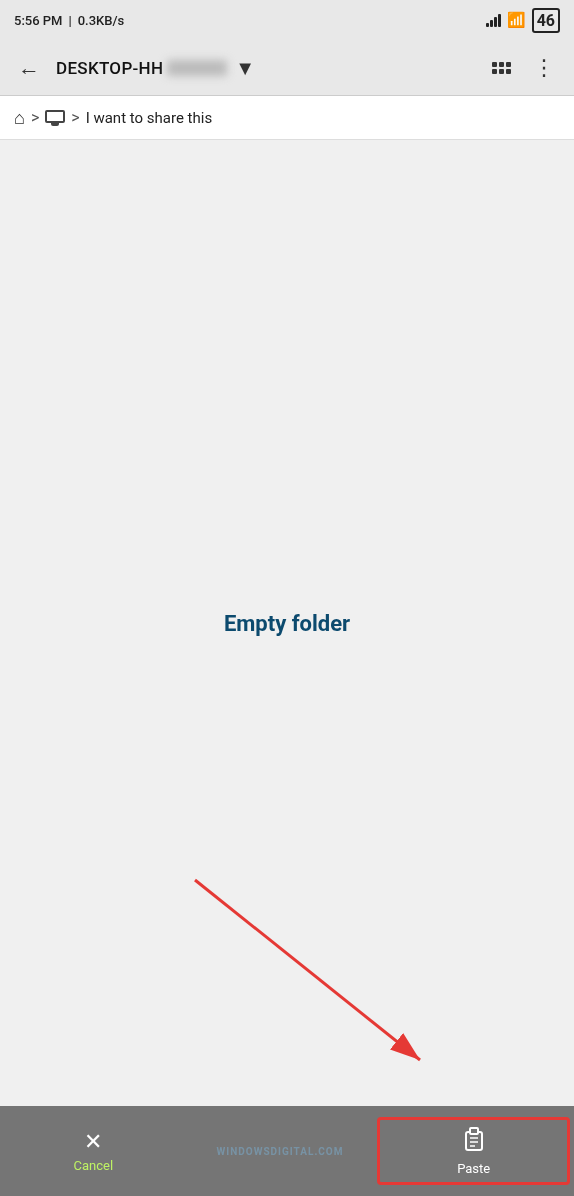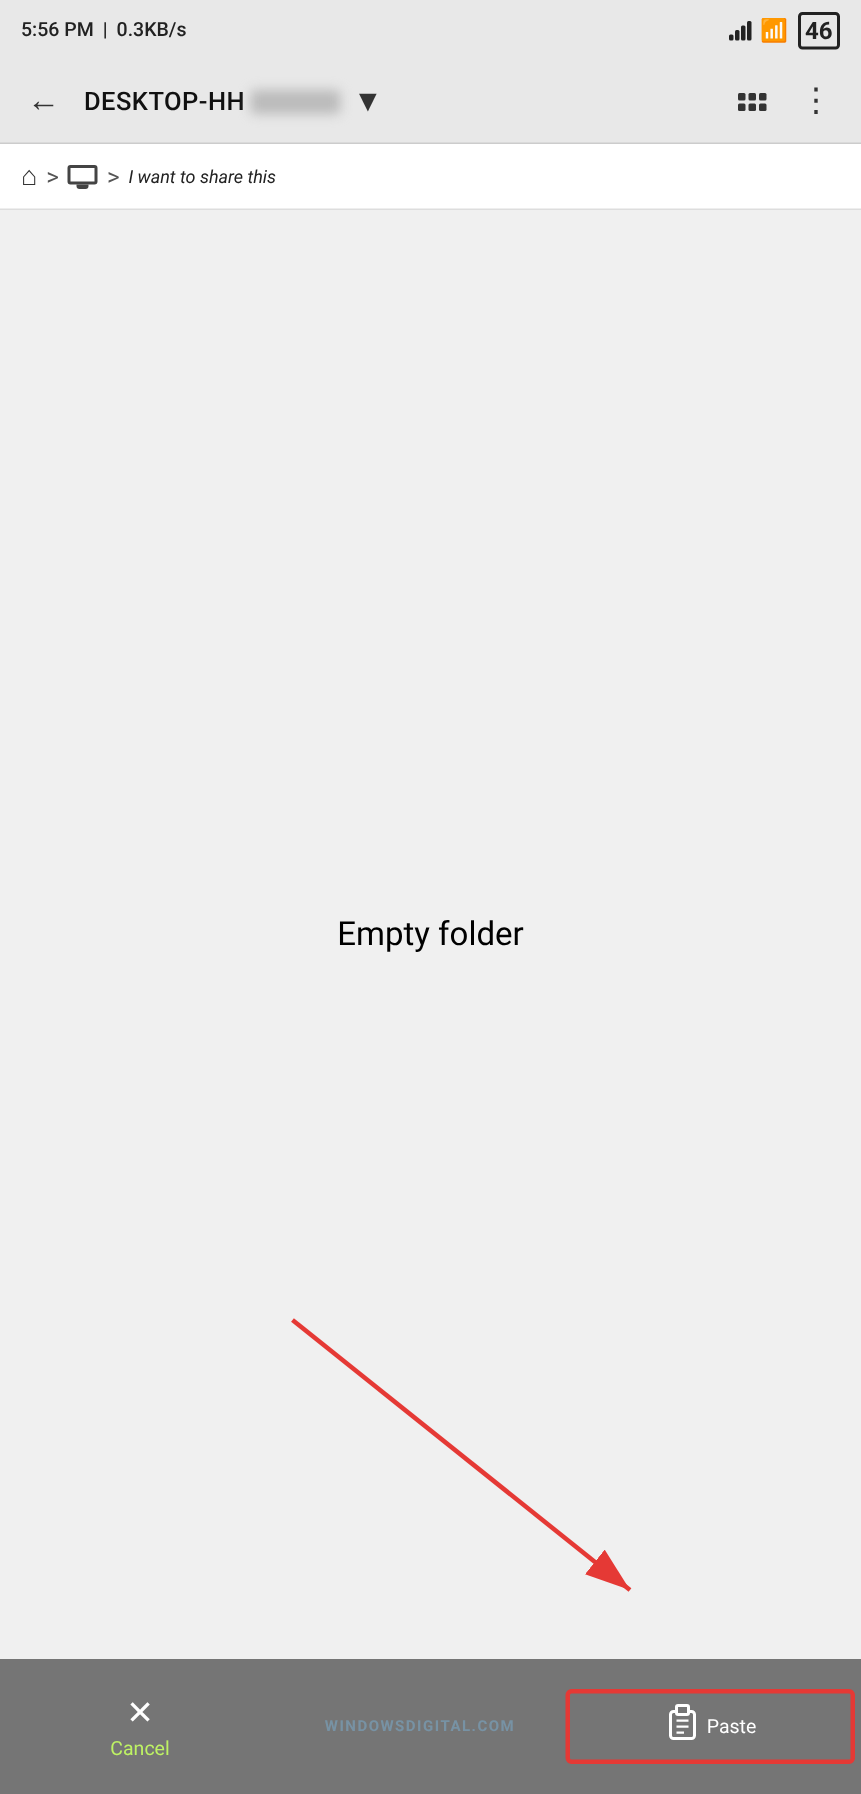--- a/index.html
+++ b/index.html
@@ -164,41 +164,40 @@
       border-radius: 2px;
     }
     .breadcrumb-monitor-icon .stand {
       width: 8px;
       height: 3px;
       background: #444;
       margin-top: 0;
       border-radius: 0 0 2px 2px;
     }
     .breadcrumb-text {
-      font-size: 12px;
+      font-size: 15px;
       color: #222;
-      font-style: italic;
     }
 
     
     .main-content {
       background: #f0f0f0;
       display: flex;
       align-items: center;
       justify-content: center;
       position: absolute;
       top: 140px;
       left: 0;
       right: 0;
       bottom: 90px;
     }
     .empty-folder-text {
       font-size: 22px;
-      color: #000000;
-      font-weight: 400;
+      color: #0c4a6e;
+      font-weight: 700;
     }
 
     
     .arrow-overlay {
       position: absolute;
       top: 140px;
       left: 0;
       right: 0;
       bottom: 90px;
       pointer-events: none;
@@ -228,21 +227,21 @@
       font-size: 22px;
       color: #fff;
     }
     .bottom-cancel-label {
       font-size: 13px;
       color: #bef264;
     }
     .bottom-paste {
       flex: 1;
       display: flex;
-      flex-direction: row;
+      flex-direction: column;
       align-items: center;
       justify-content: center;
       cursor: pointer;
       gap: 4px;
       border: 3px solid #e53935;
       margin: 4px;
       border-radius: 4px;
       padding: 6px 0;
     }
     .bottom-paste-icon {

